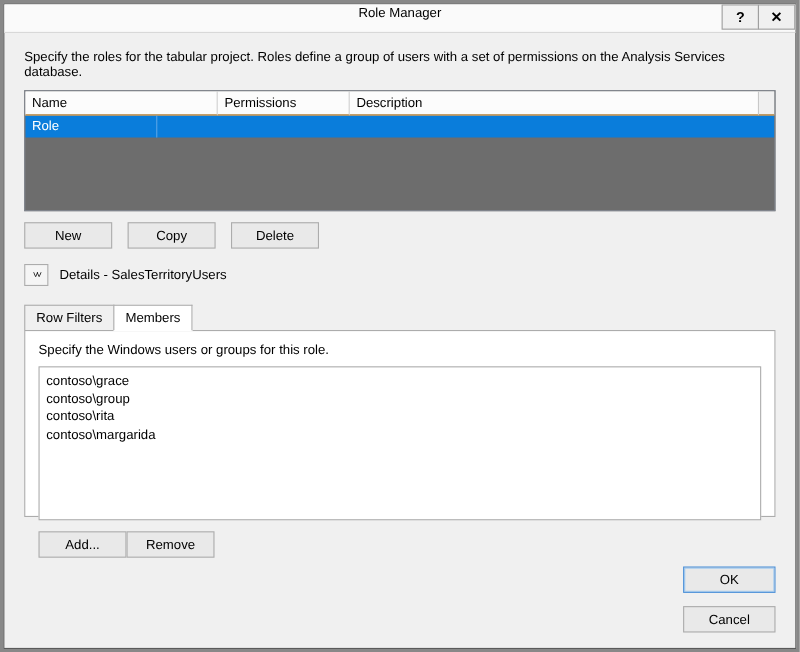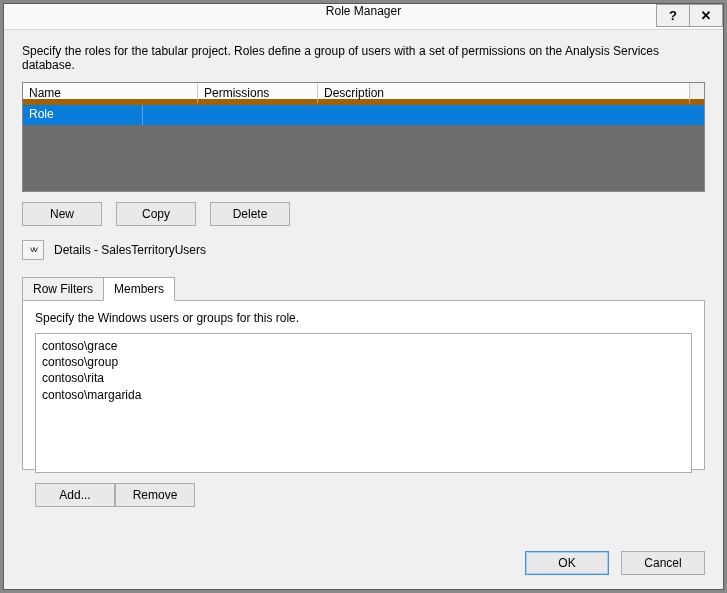--- a/index.html
+++ b/index.html
@@ -68,21 +68,21 @@
     height: 110px;
     overflow: hidden;
   }
   .grid-header {
     display: flex;
     background: #f0f0f0;
     height: 22px;
   }
   .grid-header-cell {
     border-right: 1px solid #c8c8c8;
-    border-bottom: 6px solid #a16207;
+    border-bottom: 1px solid #a16207;
     padding: 3px 6px;
     background: #fcfcfc;
     font-size: 12px;
   }
   .grid-header-cell:last-child { border-right: none; width: 14px; background:#f0f0f0;}
   .gh-name { width: 175px; }
   .gh-perm { width: 120px; }
   .gh-desc { flex: 1; }
   .grid-row {
     display: flex;
@@ -181,20 +181,21 @@
     gap: 0;
     margin-top: 10px;
   }
   
   .footer {
     position: absolute;
     right: 18px;
     bottom: 14px;
     display: flex;
     gap: 12px;
+    flex-direction: column;
   }
   .footer .btn { min-width: 84px; }
   .ok-btn { border: 1px solid #4a90d9; box-shadow: inset 0 0 0 1px #a6cdf0; }
 </style>
 </head>
 <body>
 
 <div class="window">
 
   <div class="titlebar">

